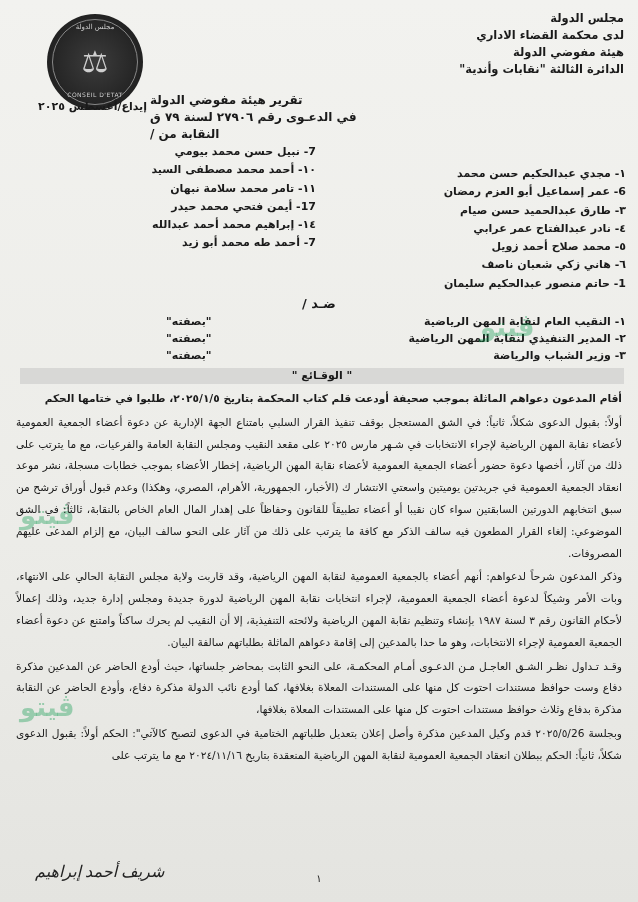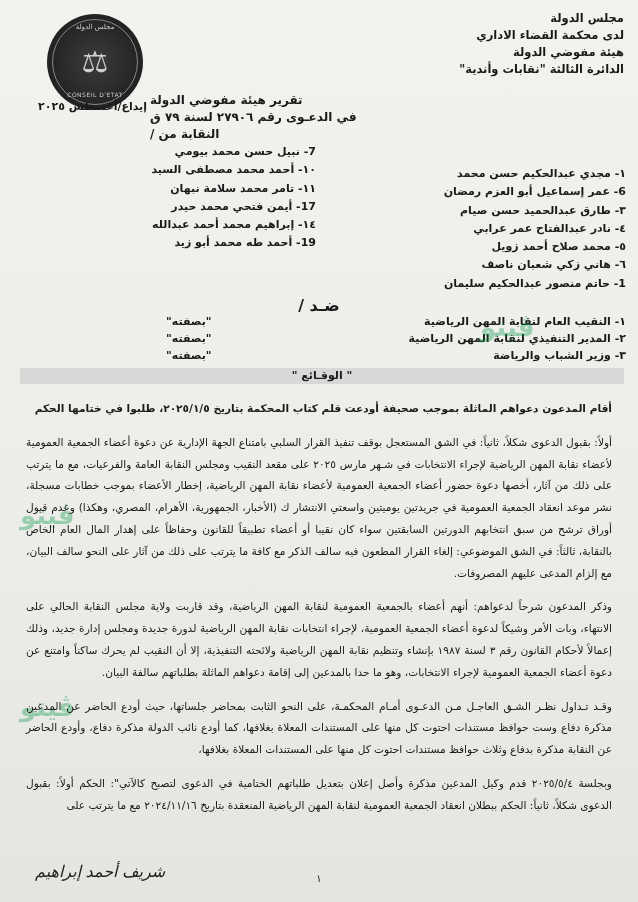--- a/index.html
+++ b/index.html
@@ -9,29 +9,29 @@
   .seal .ring{position:absolute;inset:5px;border:1.5px solid #888;border-radius:50%;}
   .seal .scale{font-size:30px;line-height:30px;color:#cfcfcf;}
   .seal .lbl-top{position:absolute;top:9px;font-size:7px;color:#cfcfcf;}
   .seal .lbl-bot{position:absolute;bottom:12px;font-size:6px;letter-spacing:0.5px;color:#cfcfcf;direction:ltr;}
   .hdr-right{position:absolute;right:14px;top:10px;text-align:right;font-size:11.5px;font-weight:bold;line-height:17px;}
   .deposit{position:absolute;left:38px;top:100px;font-size:11px;font-weight:bold;}
   .title-block{position:absolute;left:150px;width:300px;top:92px;text-align:left;font-size:12px;font-weight:bold;line-height:17px;}
   .parties{position:absolute;top:143px;right:12px;width:600px;font-size:11px;font-weight:bold;}
   .col-r{position:absolute;right:0;top:0;line-height:18.3px;margin-top:22px;}
   .col-l{position:absolute;right:310px;top:0;line-height:18.3px;}
-  .against{position:absolute;left:0;right:0;top:296px;text-align:center;font-size:16px;font-weight:bold;letter-spacing:8px;}
+  .against{position:absolute;left:0;right:0;top:296px;text-align:center;font-size:13px;font-weight:bold;letter-spacing:8px;}
   .def{position:absolute;top:313px;right:12px;width:600px;font-size:11px;font-weight:bold;line-height:17px;}
   .def .row{display:flex;justify-content:space-between;width:460px;}
   .facts-bar{position:absolute;left:20px;right:14px;top:368px;height:16px;background:#d8d8d6;text-align:center;font-size:11px;font-weight:bold;line-height:16px;}
   .body{position:absolute;right:14px;left:14px;top:386px;font-size:10.6px;line-height:21.8px;text-align:justify;}
-  .body p{margin:12px;}
+  .body p{margin:2px;}
   .b{font-weight:bold;}
   .pg{position:absolute;left:0;right:0;top:873px;text-align:center;font-size:10px;}
-  .sig{position:absolute;left:35px;top:862px;font-size:16px;font-style:italic;color:#222;font-family:Liberation Sans, sans-serif;}
+  .sig{position:absolute;left:35px;top:862px;font-size:16px;font-style:italic;color:#222;font-family:Liberation Serif, serif;}
   .wm{position:absolute;font-size:26px;font-weight:bold;color:rgba(0,150,70,0.35);}
 </style>
 </head>
 <body>
 
 <div class="page">
 
   <div class="seal">
     <div class="ring"></div>
     <span class="lbl-top">مجلس الدولة</span>
@@ -63,21 +63,21 @@
       <div>٥- محمد صلاح أحمد زويل</div>
       <div>٦- هاني زكي شعبان ناصف</div>
       <div>1- حاتم منصور عبدالحكيم سليمان</div>
     </div>
     <div class="col-l">
       <div>7- نبيل حسن محمد بيومي</div>
       <div>١٠- أحمد محمد مصطفى السيد</div>
       <div>١١- تامر محمد سلامة نبهان</div>
       <div>17- أيمن فتحي محمد حيدر</div>
       <div>١٤- إبراهيم محمد أحمد عبدالله</div>
-      <div>19- أحمد طه محمد أبو زيد</div>
+      <div>7- أحمد طه محمد أبو زيد</div>
     </div>
   </div>
 
   <div class="against">ضـد /</div>
 
   <div class="def">
     <div class="row">
       <span>١- النقيب العام لنقابة المهن الرياضية</span>
       <span>"بصفته"</span>
     </div>
@@ -95,18 +95,18 @@
   <div class="wm" style="left:20px;top:500px;">ڤيتو</div>
   <div class="wm" style="left:20px;top:692px;">ڤيتو</div>
 
   <div class="facts-bar">" الوقـائع "</div>
 
   <div class="body">
     <p class="b">أقام المدعون دعواهم الماثلة بموجب صحيفة أودعت قلم كتاب المحكمة بتاريخ ٢٠٢٥/١/٥، طلبوا في ختامها الحكم</p>
     <p>أولاً: بقبول الدعوى شكلاً، ثانياً: في الشق المستعجل بوقف تنفيذ القرار السلبي بامتناع الجهة الإدارية عن دعوة أعضاء الجمعية العمومية لأعضاء نقابة المهن الرياضية لإجراء الانتخابات في شـهر مارس ٢٠٢٥ على مقعد النقيب ومجلس النقابة العامة والفرعيات، مع ما يترتب على ذلك من آثار، أخصها دعوة حضور أعضاء الجمعية العمومية لأعضاء نقابة المهن الرياضية، إخطار الأعضاء بموجب خطابات مسجلة، نشر موعد انعقاد الجمعية العمومية في جريدتين يوميتين واسعتي الانتشار ك (الأخبار، الجمهورية، الأهرام، المصري، وهكذا) وعدم قبول أوراق ترشح من سبق انتخابهم الدورتين السابقتين سواء كان نقيبا أو أعضاء تطبيقاً للقانون وحفاظاً على إهدار المال العام الخاص بالنقابة، ثالثاً: في الشق الموضوعي: إلغاء القرار المطعون فيه سالف الذكر مع كافة ما يترتب على ذلك من آثار على النحو سالف البيان، مع إلزام المدعى عليهم المصروفات.</p>
     <p>وذكر المدعون شرحاً لدعواهم: أنهم أعضاء بالجمعية العمومية لنقابة المهن الرياضية، وقد قاربت ولاية مجلس النقابة الحالي على الانتهاء، وبات الأمر وشيكاً لدعوة أعضاء الجمعية العمومية، لإجراء انتخابات نقابة المهن الرياضية لدورة جديدة ومجلس إدارة جديد، وذلك إعمالاً لأحكام القانون رقم ٣ لسنة ١٩٨٧ بإنشاء وتنظيم نقابة المهن الرياضية ولائحته التنفيذية، إلا أن النقيب لم يحرك ساكناً وامتنع عن دعوة أعضاء الجمعية العمومية لإجراء الانتخابات، وهو ما حدا بالمدعين إلى إقامة دعواهم الماثلة بطلباتهم سالفة البيان.</p>
     <p>وقـد تـداول نظـر الشـق العاجـل مـن الدعـوى أمـام المحكمـة، على النحو الثابت بمحاضر جلساتها، حيث أودع الحاضر عن المدعين مذكرة دفاع وست حوافظ مستندات احتوت كل منها على المستندات المعلاة بغلافها، كما أودع نائب الدولة مذكرة دفاع، وأودع الحاضر عن النقابة مذكرة بدفاع وثلاث حوافظ مستندات احتوت كل منها على المستندات المعلاة بغلافها،</p>
-    <p>وبجلسة ٢٠٢٥/٥/٤ قدم وكيل المدعين مذكرة وأصل إعلان بتعديل طلباتهم الختامية في الدعوى لتصبح كالآتي": الحكم أولاً: بقبول الدعوى شكلاً، ثانياً: الحكم ببطلان انعقاد الجمعية العمومية لنقابة المهن الرياضية المنعقدة بتاريخ ٢٠٢٤/١١/١٦ مع ما يترتب على</p>
+    <p>وبجلسة ٢٠٢٥/٥/26 قدم وكيل المدعين مذكرة وأصل إعلان بتعديل طلباتهم الختامية في الدعوى لتصبح كالآتي": الحكم أولاً: بقبول الدعوى شكلاً، ثانياً: الحكم ببطلان انعقاد الجمعية العمومية لنقابة المهن الرياضية المنعقدة بتاريخ ٢٠٢٤/١١/١٦ مع ما يترتب على</p>
   </div>
 
   <div class="sig">شريف أحمد إبراهيم</div>
   <div class="pg">١</div>
 </div>
 
 </body></html>

